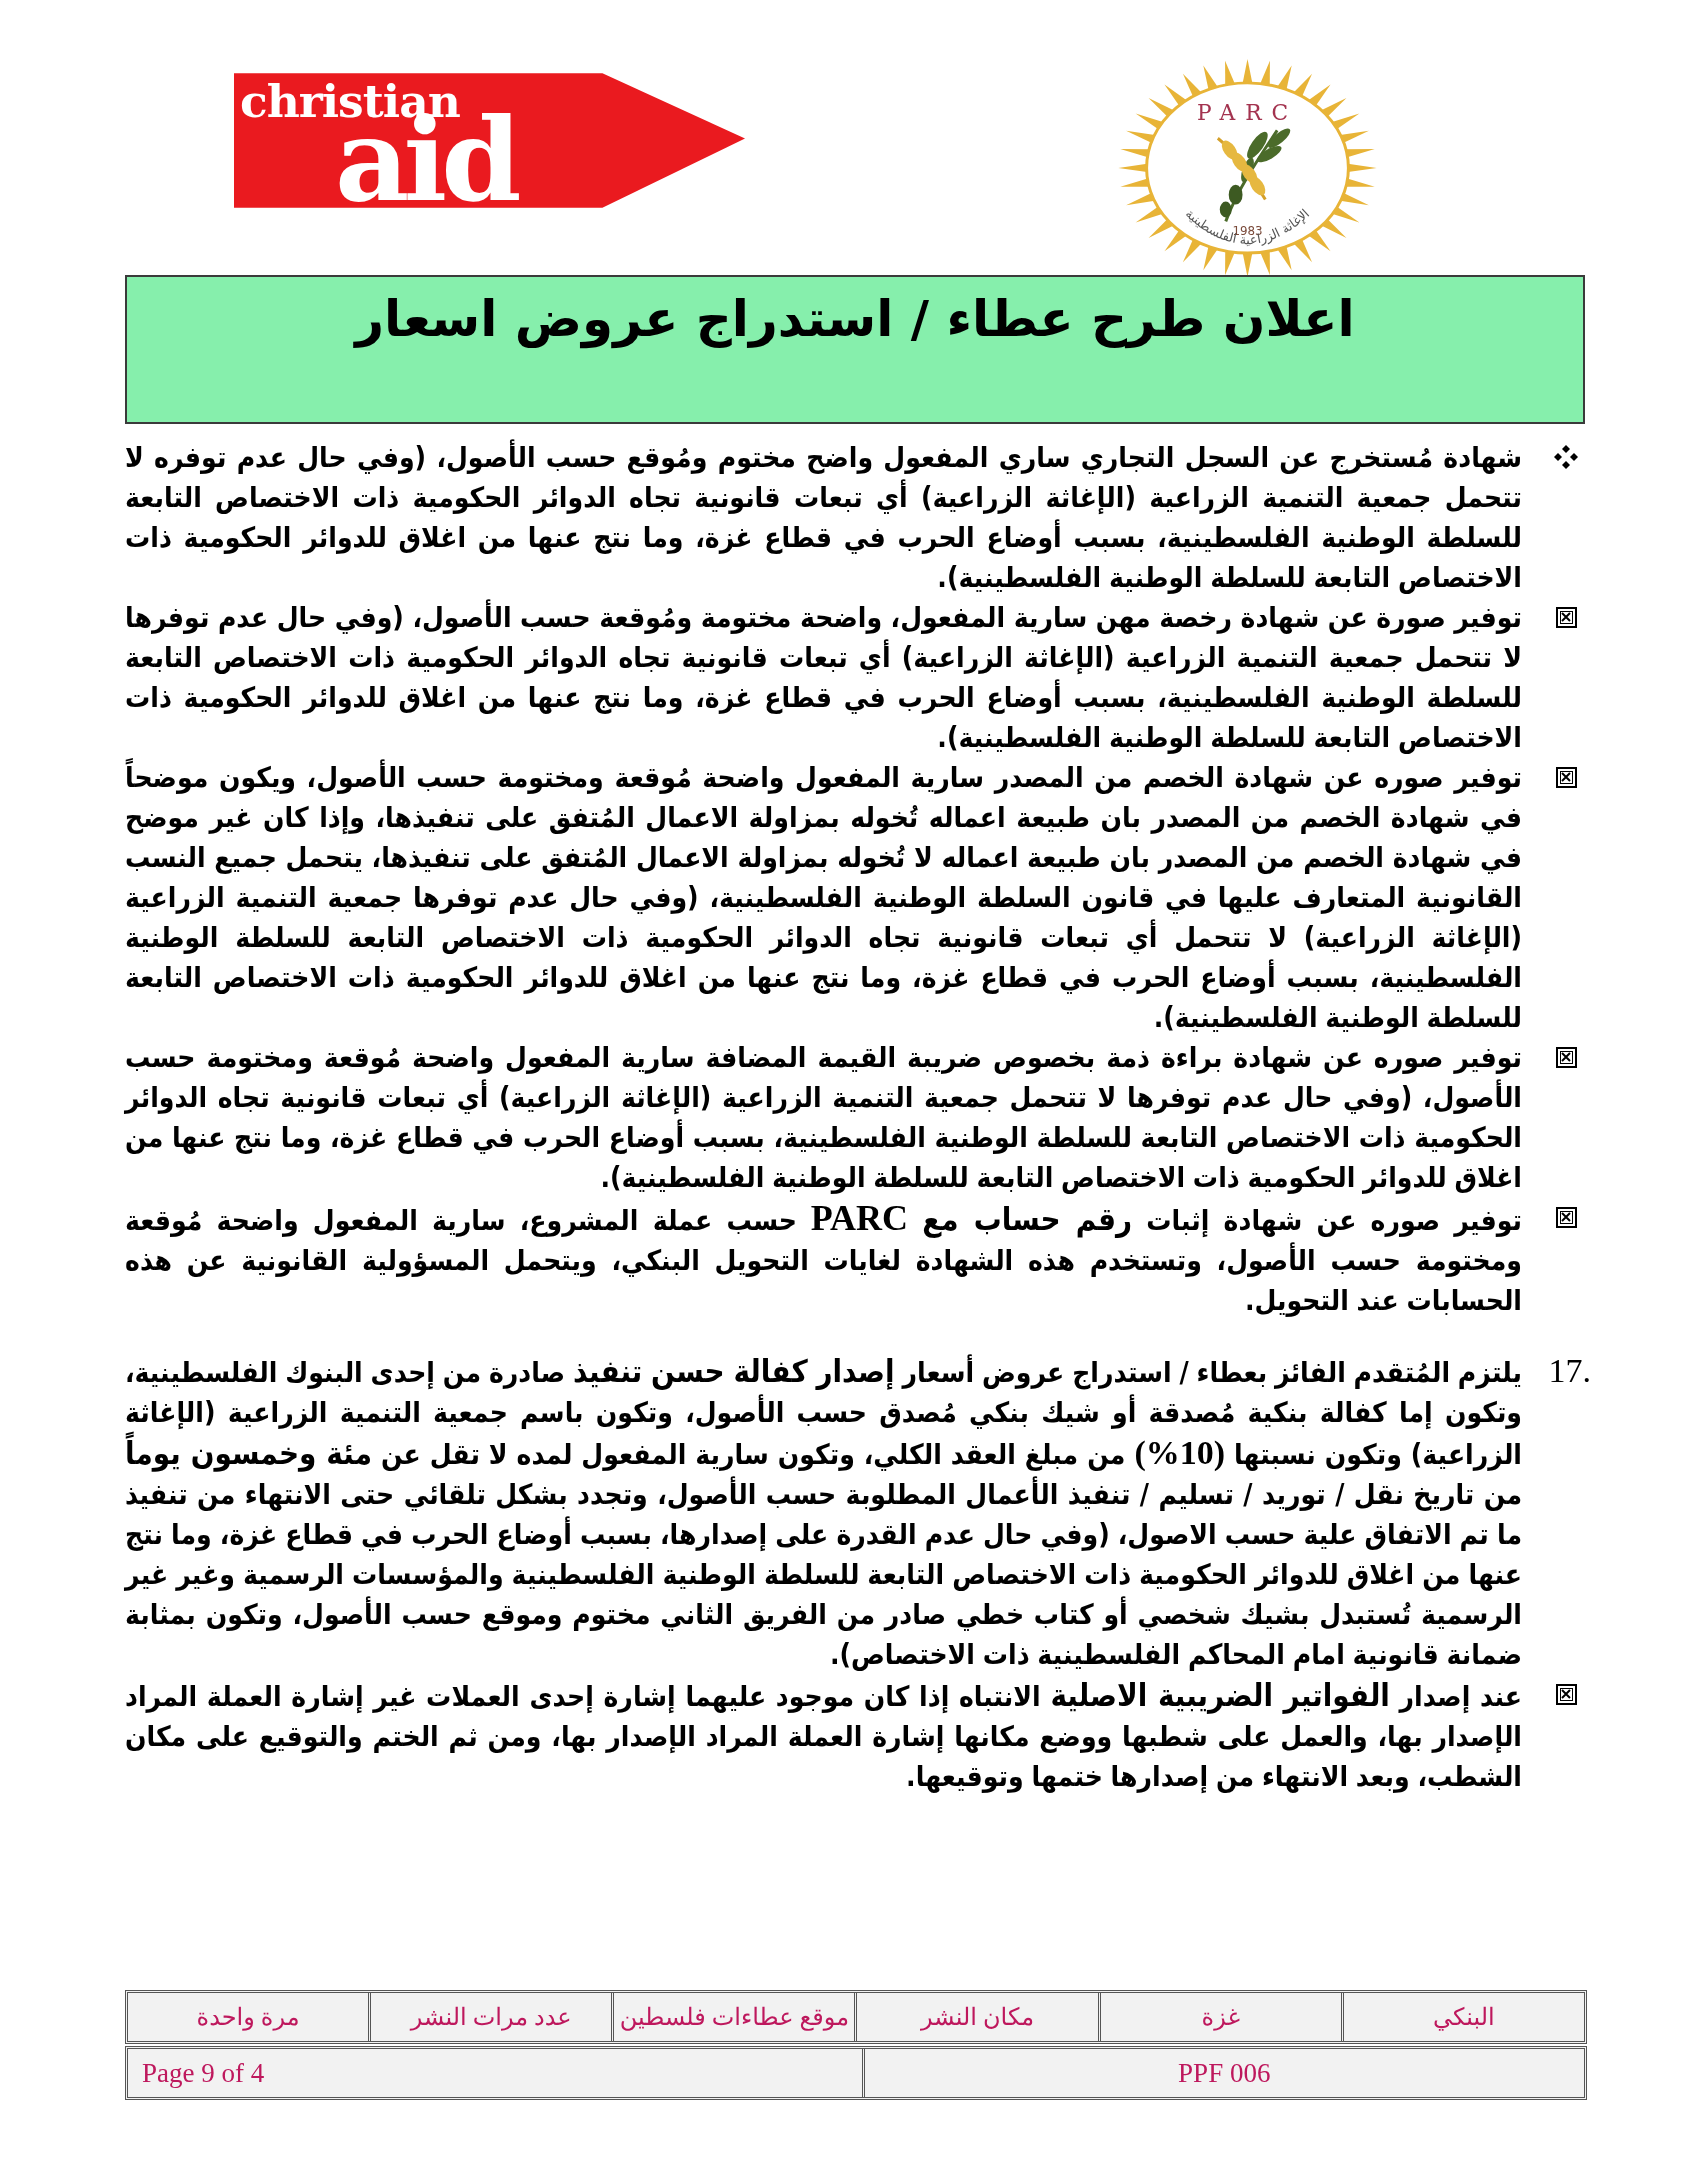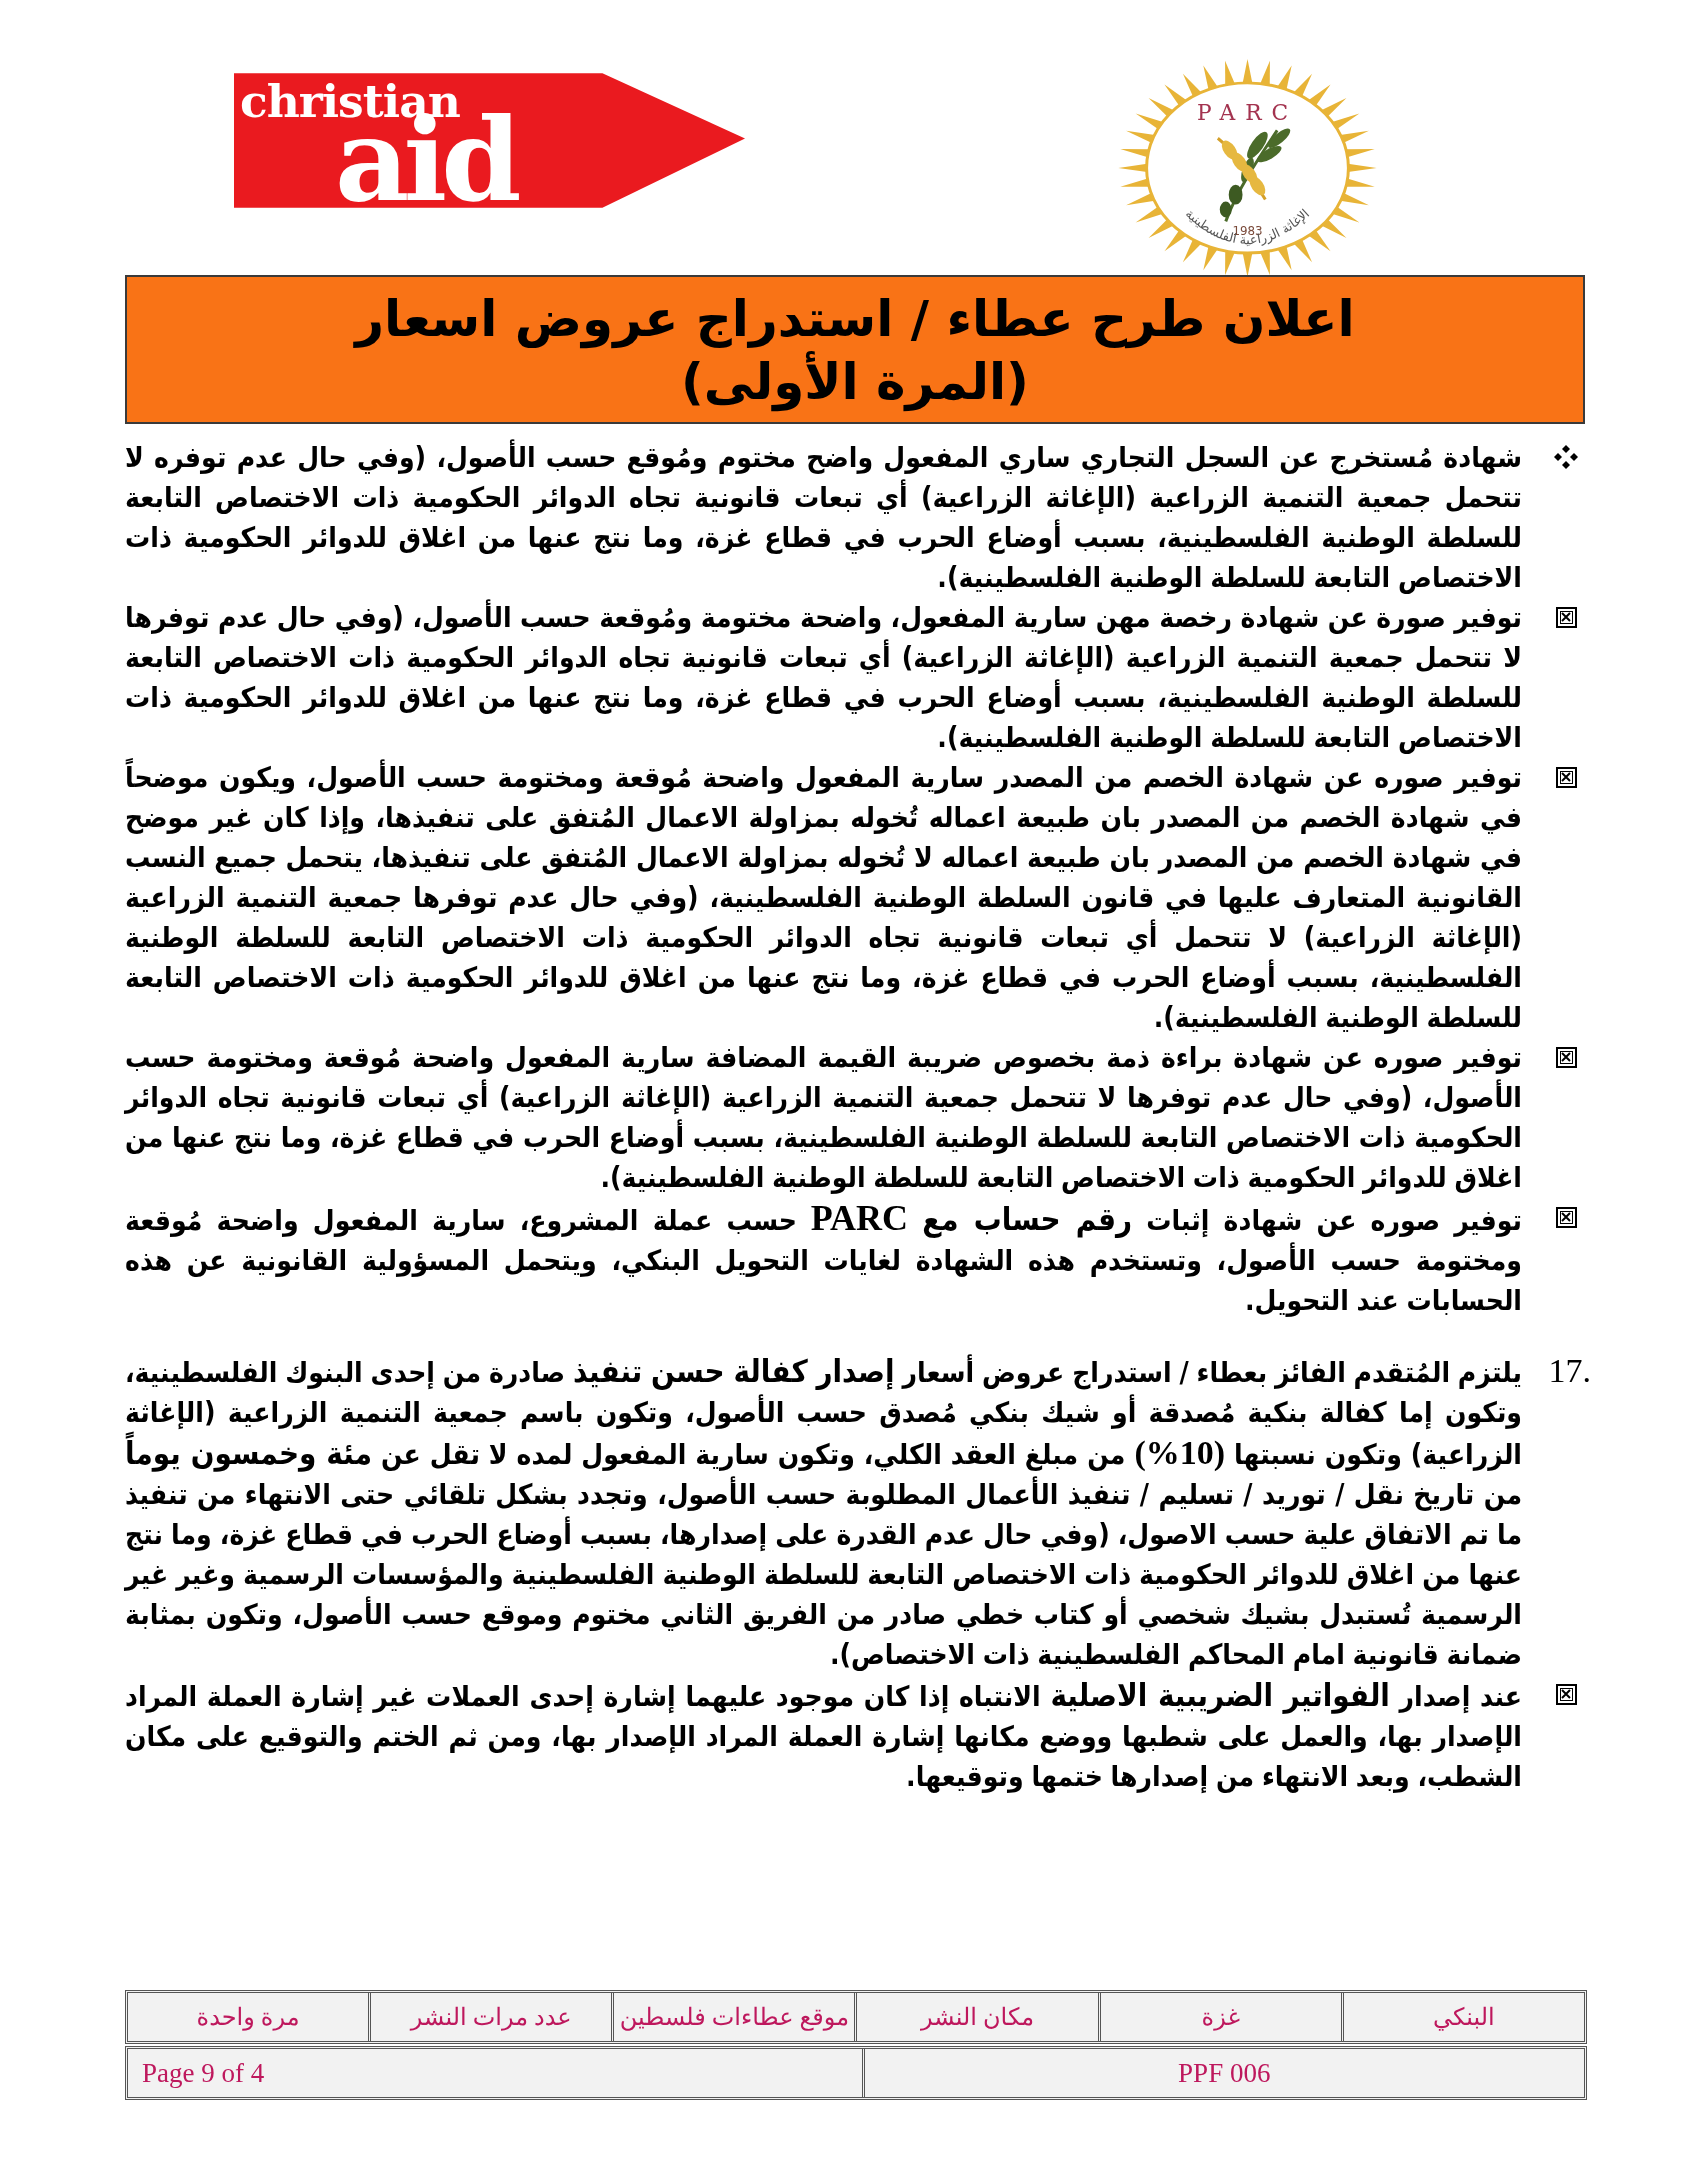--- a/index.html
+++ b/index.html
@@ -5,21 +5,21 @@
   html, body { margin: 0; padding: 0; background: #ffffff; }
   body { width: 1683px; height: 2178px; position: relative; overflow: hidden; font-family: "DejaVu Sans", sans-serif; color: #000; }
 
   
   .logo-ca { position: absolute; left: 234px; top: 73px; width: 515px; height: 135px; }
   .logo-parc { position: absolute; left: 1109px; top: 51px; width: 277px; height: 224px; }
 
   
   .title-box {
     position: absolute; left: 125px; top: 275px; width: 1460px; height: 149px;
-    background: #f97316; border: 2px solid #3a3a3a; box-sizing: border-box;
+    background: #86efac; border: 2px solid #3a3a3a; box-sizing: border-box;
     text-align: center; direction: rtl;
   }
   .title-line1 { position: absolute; left: 0; right: 0; top: 10px; font-size: 50px; font-weight: bold; line-height: 65px; letter-spacing: -1px; }
   .title-line2 { position: absolute; left: 0; right: 0; top: 73px; font-size: 50px; font-weight: bold; line-height: 65px; }
 
   
   .items { position: absolute; left: 125px; top: 426px; width: 1460px; direction: rtl; }
   .item { position: relative; padding-right: 63px; text-align: justify; text-align-last: right; font-size: 28px; font-weight: bold; line-height: 40px; font-family: "DejaVu Sans Condensed", "DejaVu Sans", sans-serif; letter-spacing: -0.6px; word-spacing: -1px; }
   .item .marker { position: absolute; right: 4px; top: 2px; width: 30px; height: 34px; display: flex; align-items: center; justify-content: center; }
   .item .num-marker { position: absolute; right: -6px; top: 0px; font-family: "Liberation Serif", serif; font-weight: normal; font-size: 34px; direction: ltr; letter-spacing: 0; }
@@ -110,21 +110,20 @@
     <text x="140" y="186" text-anchor="middle" fill="#7a4a3a" font-family="DejaVu Sans, sans-serif" font-size="12">1983</text>
     <path id="arcpath" d="M62,150 Q140,240 218,150" fill="none"></path>
     <text fill="#555" font-family="DejaVu Sans, sans-serif" font-size="13">
       <textPath href="#arcpath" startOffset="50%" text-anchor="middle">الإغاثة الزراعية الفلسطينية</textPath>
     </text>
   </svg>
 </div>
 
 <div class="title-box">
   <div class="title-line1">اعلان طرح عطاء / استدراج عروض اسعار</div>
-  <div class="title-line2">(المرة الأولى)</div>
 </div>
 
 <div class="items">
 
   <div class="item" style="margin-top:12px;">
     <span class="marker">
       <svg width="26" height="26" viewBox="0 0 26 26">
         <polygon points="13,1 17,5 13,9 9,5" fill="#000"></polygon>
         <polygon points="13,17 17,21 13,25 9,21" fill="#000"></polygon>
         <polygon points="5,9 9,13 5,17 1,13" fill="#000"></polygon>

